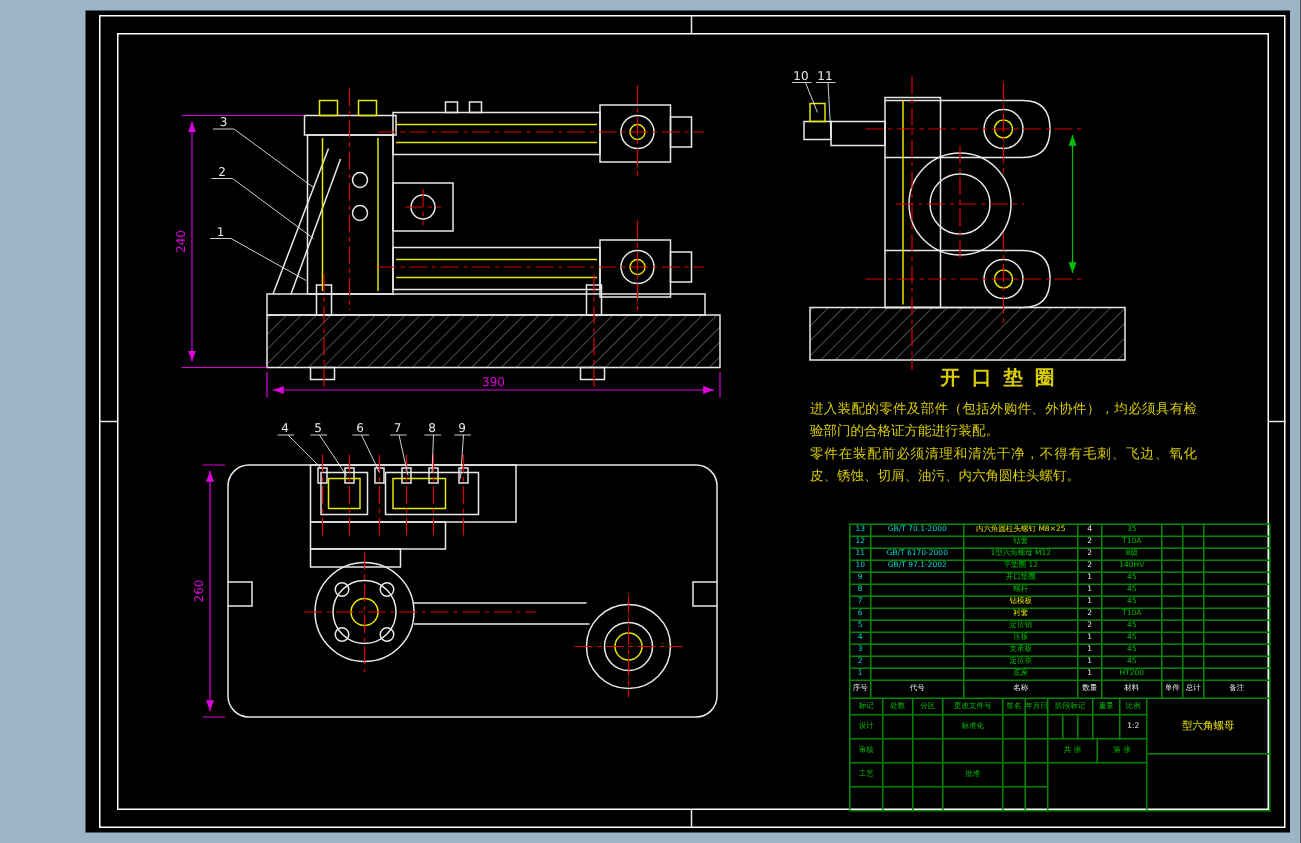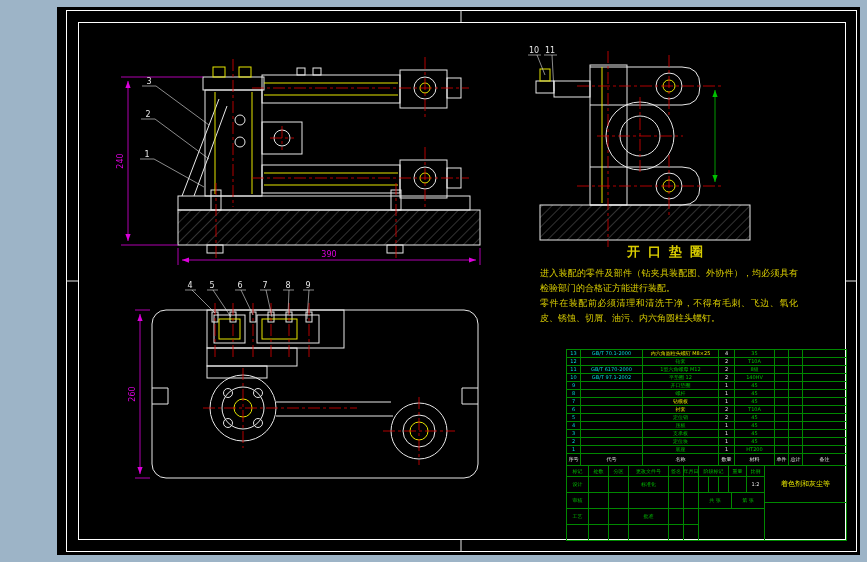--- a/index.html
+++ b/index.html
@@ -244,21 +244,21 @@
         <text class="tw" x="155" y="281">5</text>
         <text class="tw" x="183" y="281">6</text>
         <text class="tw" x="208" y="281">7</text>
         <text class="tw" x="231" y="281">8</text>
         <text class="tw" x="251" y="281">9</text>
       </g>
     </svg>
 
     <div class="tech">
       <div class="tech-title">开口垫圈</div>
-      <div class="tech-line">进入装配的零件及部件（钻夹具装配图、外协件），均必须具有检验部门的合格证方能进行装配。</div>
+      <div class="tech-line">进入装配的零件及部件（包括外购件、外协件），均必须具有检验部门的合格证方能进行装配。</div>
       <div class="tech-line">零件在装配前必须清理和清洗干净，不得有毛刺、飞边、氧化皮、锈蚀、切屑、油污、内六角圆柱头螺钉。</div>
     </div>
 
     <div class="bom">
       <div>
           <div class="grow" style="height: 8px;">
             <div class="gcell" style="width: 14px; color: var(--cy);">13</div>
             <div class="gcell" style="width: 62px; color: var(--cy);">GB/T 70.1-2000</div>
             <div class="gcell" style="width: 76px; color: var(--y);">内六角圆柱头螺钉 M8×25</div>
             <div class="gcell" style="width: 16px; color: var(--w);">4</div>
@@ -459,21 +459,21 @@
             <div class="grow" style="height: 16px;">
               <div class="gcell" style="width: 33px; color: var(--g);">共 张</div>
               <div class="gcell" style="width: 33px; color: var(--g);">第 张</div>
             </div>
             <div class="grow" style="height: 32px;">
               <div class="gcell" style="width: 66px;"></div>
             </div>
           </div>
         <div>
             <div class="grow" style="height: 37px;">
-              <div class="gcell" style="width: 82px; color: var(--y); font-size: 7px;">着色剂和灰尘等</div>
+              <div class="gcell" style="width: 82px; color: var(--y); font-size: 7px;">型六角螺母</div>
             </div>
             <div class="grow" style="height: 38px;">
               <div class="gcell" style="width: 82px;"></div>
             </div>
           </div>
       </div>
     </div>
 
   </div>
 </div>

